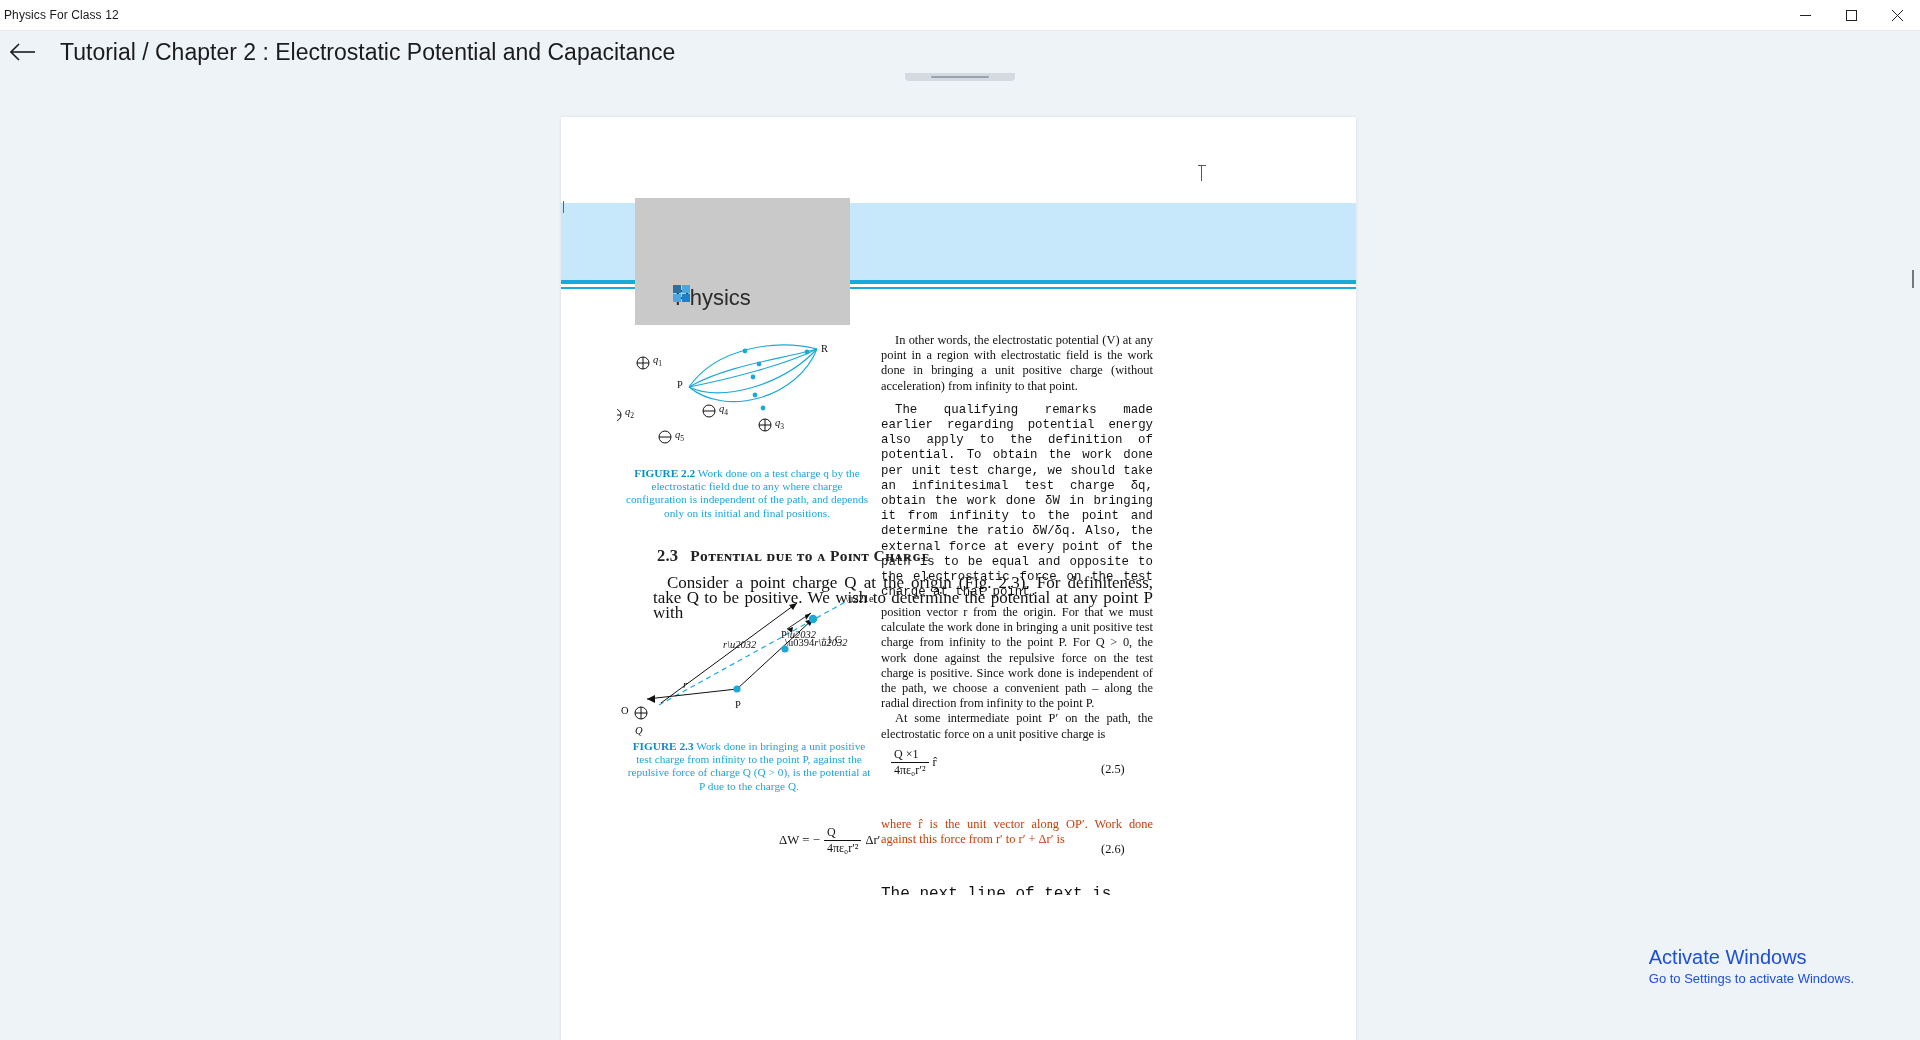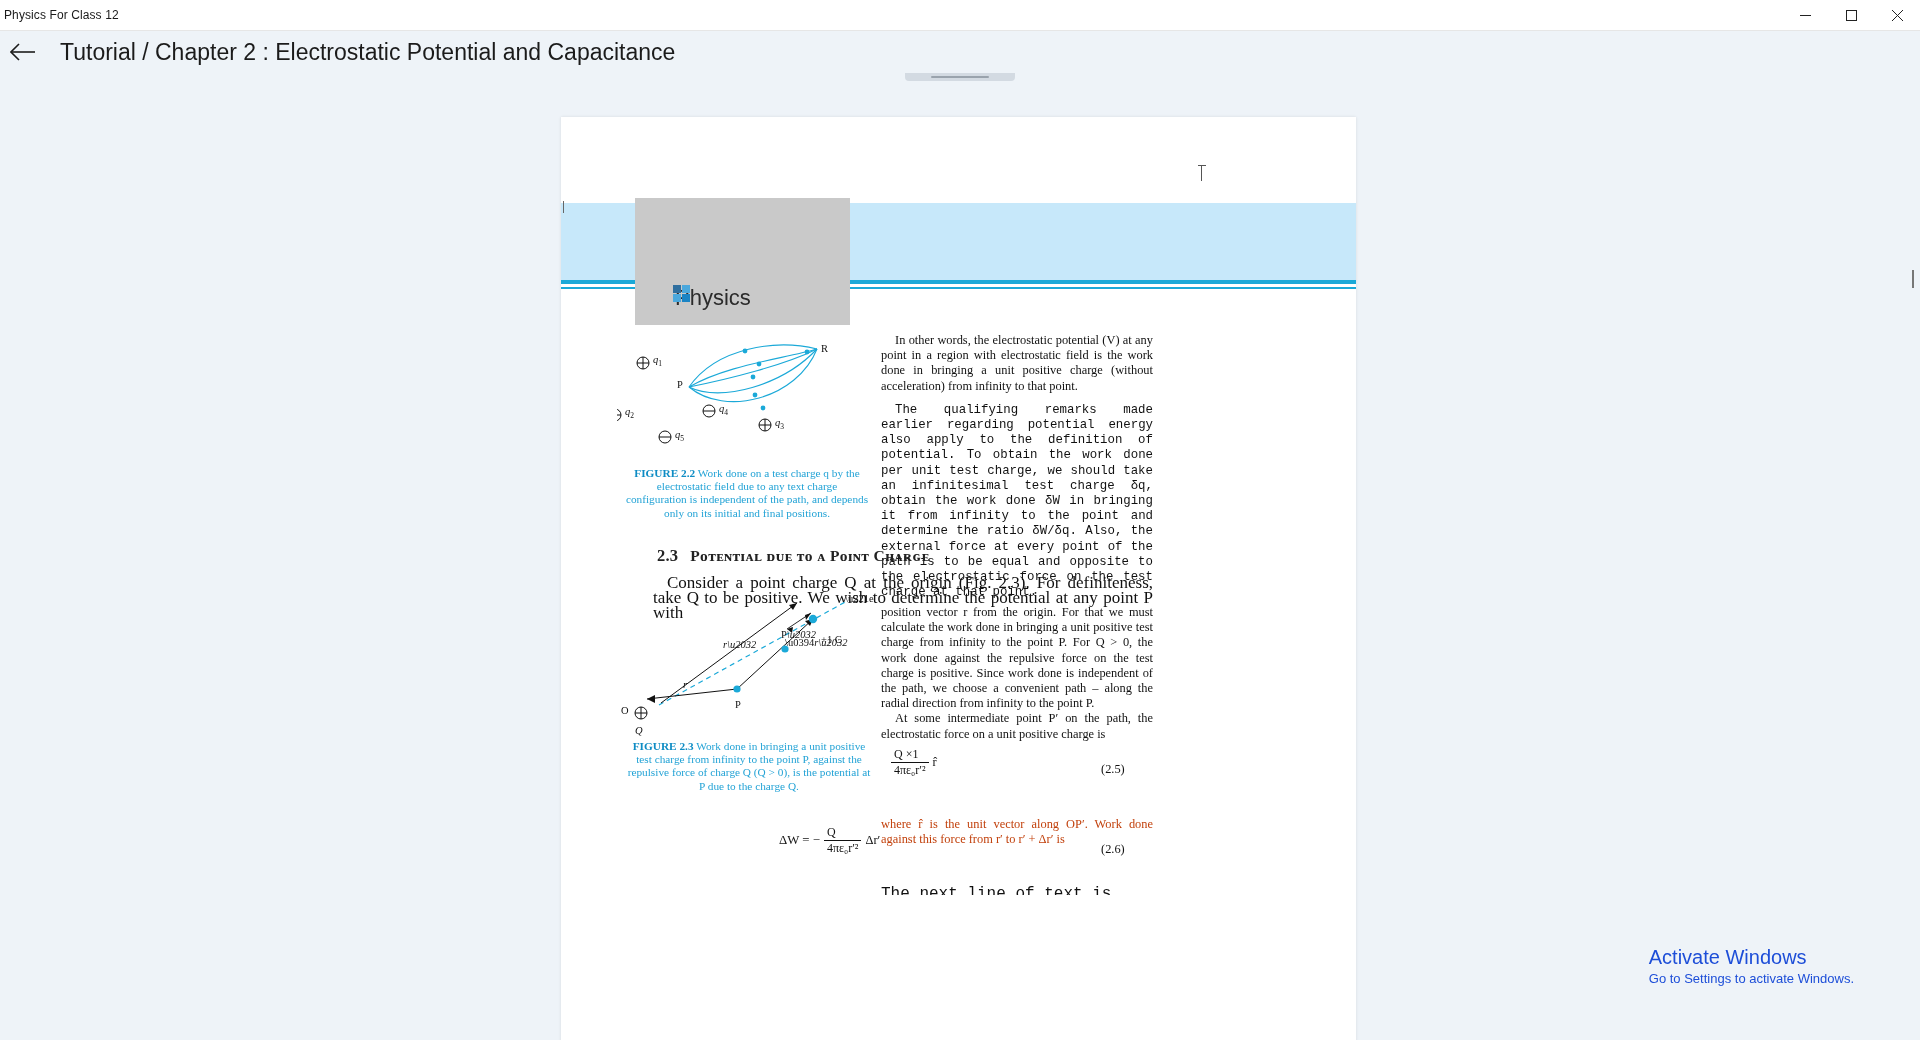--- a/index.html
+++ b/index.html
@@ -378,21 +378,21 @@
       <div class="lbl" style="left:8px; top:99px;"><i>q</i><span class="sub">2</span></div>
       <div class="lbl" style="left:158px; top:110px;"><i>q</i><span class="sub">3</span></div>
       <div class="lbl" style="left:102px; top:96px;"><i>q</i><span class="sub">4</span></div>
       <div class="lbl" style="left:58px; top:122px;"><i>q</i><span class="sub">5</span></div>
       <div class="lbl" style="left:60px; top:72px;">P</div>
       <div class="lbl" style="left:204px; top:36px;">R</div>
     </div>
 
     <div class="caption cap22">
       <b>FIGURE 2.2</b>
-      <span>Work done on a test charge q by the electrostatic field due to any text charge configuration is independent of the path, and depends only on its initial and final positions.</span>
+      <span>Work done on a test charge q by the electrostatic field due to any where charge configuration is independent of the path, and depends only on its initial and final positions.</span>
     </div>
 
     <div class="col-right">
       <p>In other words, the electrostatic potential (V) at any point in a region with electrostatic field is the work done in bringing a unit positive charge (without acceleration) from infinity to that point.</p>
       <p>The qualifying remarks made earlier regarding potential energy also apply to the definition of potential. To obtain the work done per unit test charge, we should take an infinitesimal test charge δq, obtain the work done δW in bringing it from infinity to the point and determine the ratio δW/δq. Also, the external force at every point of the path is to be equal and opposite to the electrostatic force on the test charge at that point.</p>
     </div>
 
     <div class="section-head">
       <span class="num">2.3</span>
       <span class="ttl">Pᴏᴛᴇɴᴛɪᴀʟ ᴅᴜᴇ ᴛᴏ ᴀ Pᴏɪɴᴛ Cʜᴀʀɢᴇ</span>

